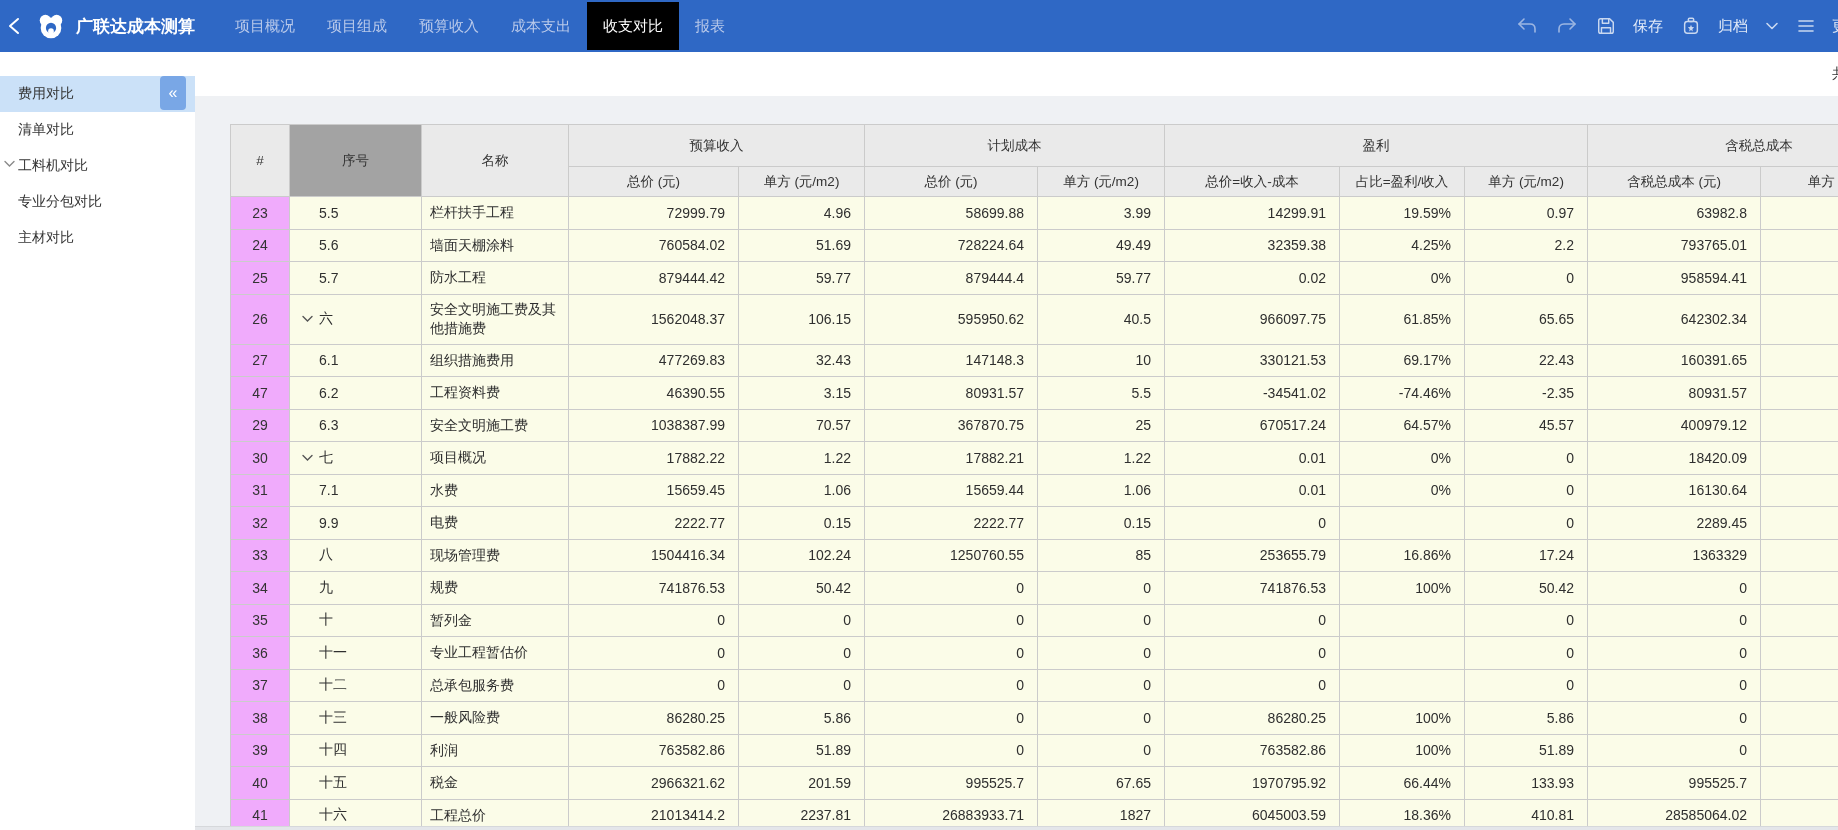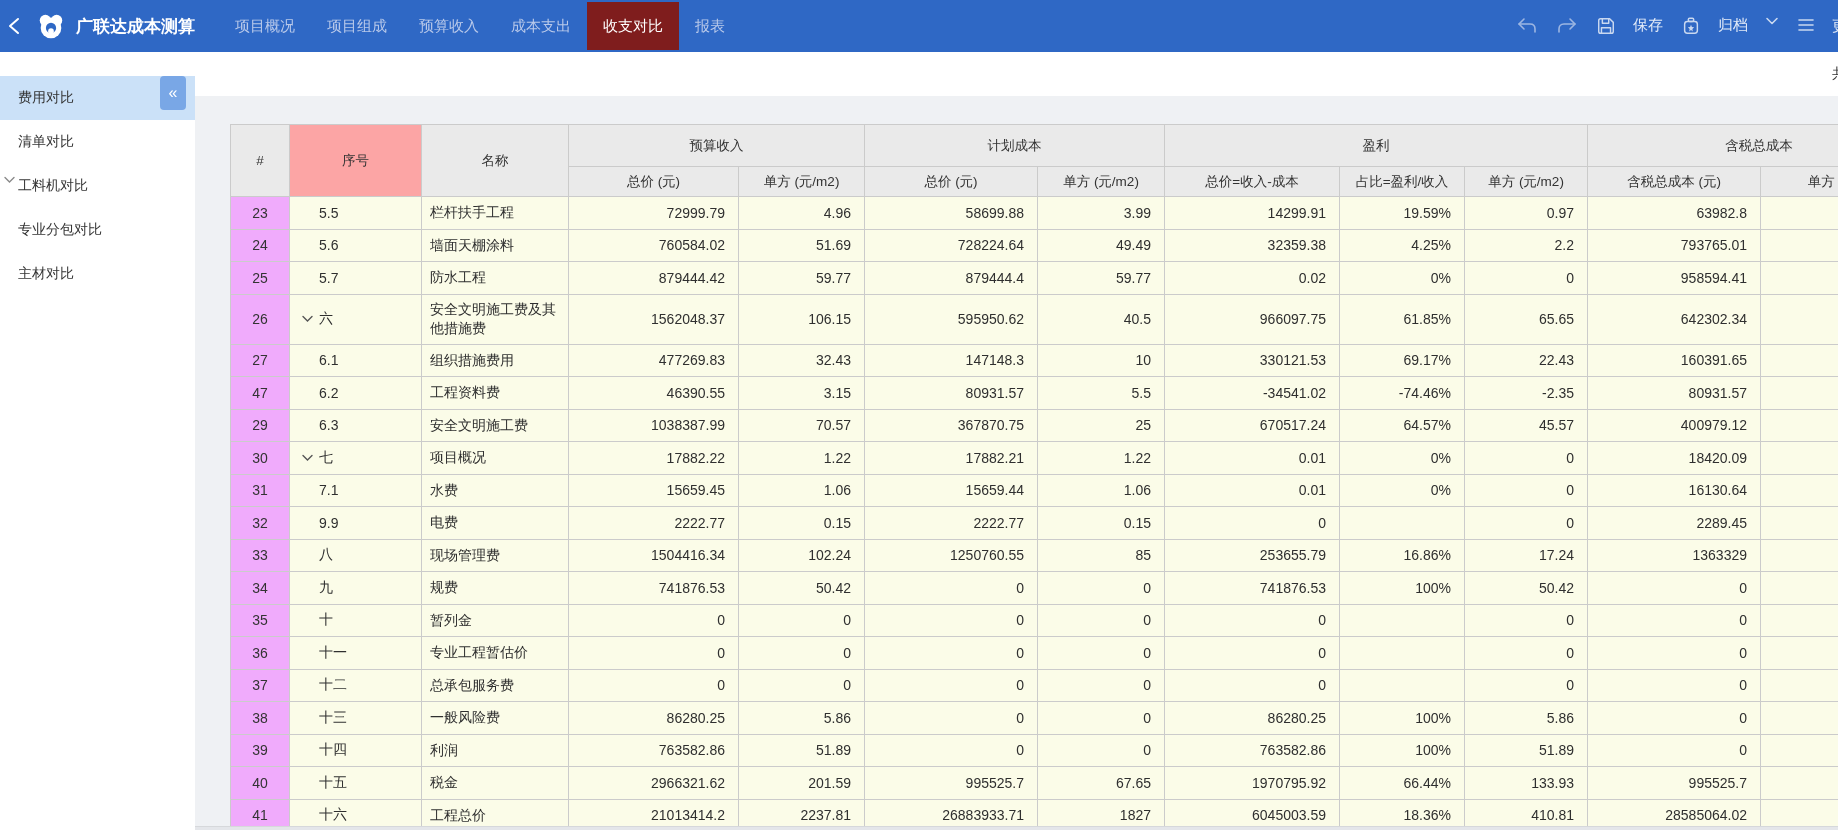--- a/index.html
+++ b/index.html
@@ -9,45 +9,45 @@
     font-family:"Liberation Sans","DejaVu Sans",sans-serif;
     background:#eff1f4; color:#2f2f2f;
   }
   
   .topbar { height:52px; background:#2f68c5; display:flex; align-items:center; overflow:hidden; }
   .back-btn { width:30px; height:48px; display:flex; align-items:center; justify-content:center; cursor:pointer; }
   .logo-box { width:34px; height:34px; margin-left:4px; display:flex; align-items:center; justify-content:center; }
   .app-title { color:#fff; font-size:17px; font-weight:700; margin:0 24px 0 8px; white-space:nowrap; }
   .tabbar { display:flex; height:48px; }
   .tab { height:48px; line-height:48px; padding:0 16px; font-size:15px; color:#b9c9ea; cursor:pointer; white-space:nowrap; }
-  .tab.active { background:#7f1d1d; color:#fff; }
+  .tab.active { background:#000000; color:#fff; }
   .actions { margin-left:auto; display:flex; align-items:center; gap:18px; margin-right:-24px; color:#e3ebf8; font-size:15px; white-space:nowrap; }
-  .action { display:flex; gap:17px; cursor:pointer; }
+  .action { display:flex; align-items:center; gap:17px; cursor:pointer; }
   .ico { stroke:#c9d8f0; fill:none; stroke-width:1.6; stroke-linecap:round; stroke-linejoin:round; }
   .ico.dim { stroke:#9db6e2; }
   
   .page-body { display:flex; height:782px; }
   .sidebar { width:195px; background:#fff; position:relative; padding-top:24px; flex:none; }
-  .side-item { height:44px; display:flex; align-items:center; font-size:14px; color:#333; padding-left:18px; position:relative; cursor:pointer; }
+  .side-item { height:36px; display:flex; align-items:center; font-size:14px; color:#333; padding-left:18px; position:relative; cursor:pointer; }
   .side-item.selected { background:#cbe1f8; }
   .side-item.child { }
   .side-caret { position:absolute; left:4px; top:12px; }
   .collapse-btn { position:absolute; left:160px; top:24px; width:26px; height:34px; background:#79a7e6;
     color:#fff; border-radius:4px; display:flex; align-items:center; justify-content:center; font-size:16px; cursor:pointer; }
   .main { flex:1; position:relative; overflow:hidden; background:#eff1f4; }
   .topstrip { height:44px; background:#fff; position:relative; }
   .record-count { position:absolute; right:-8px; top:13px; font-size:14px; color:#333; }
   .table-wrap { margin:28px 0 0 35px; }
   
   table { border-collapse:collapse; table-layout:fixed; width:1700px; font-size:14px; }
   th, td { border:1px solid #cbcbcb; padding:0; overflow:hidden; }
   thead th { background:#eaeaea; font-weight:400; font-size:13.5px; color:#333; text-align:center; }
   thead tr.g-row th { height:42px; }
   thead tr.s-row th { height:30px; }
-  thead th.seq-h { background:#fca5a5; }
+  thead th.seq-h { background:#a3a3a3; }
   tbody tr { height:32.5px; }
   tbody tr.tall { height:50px; }
   tbody td { background:#fbfce8; }
   td.idx { background:#f0abfc; text-align:center; color:#333; }
   td.seq { padding-left:12px; }
   .seq-inner { display:flex; align-items:center; }
   .row-caret { width:17px; display:inline-flex; align-items:center; }
   td.name { padding:2px 6px 2px 8px; line-height:1.35; }
   td.num { text-align:right; padding-right:13px; }
   .hscroll { position:absolute; bottom:0; left:0; right:0; height:8px; background:#e4e6ea; border-top:1px solid #d6d8db; }

